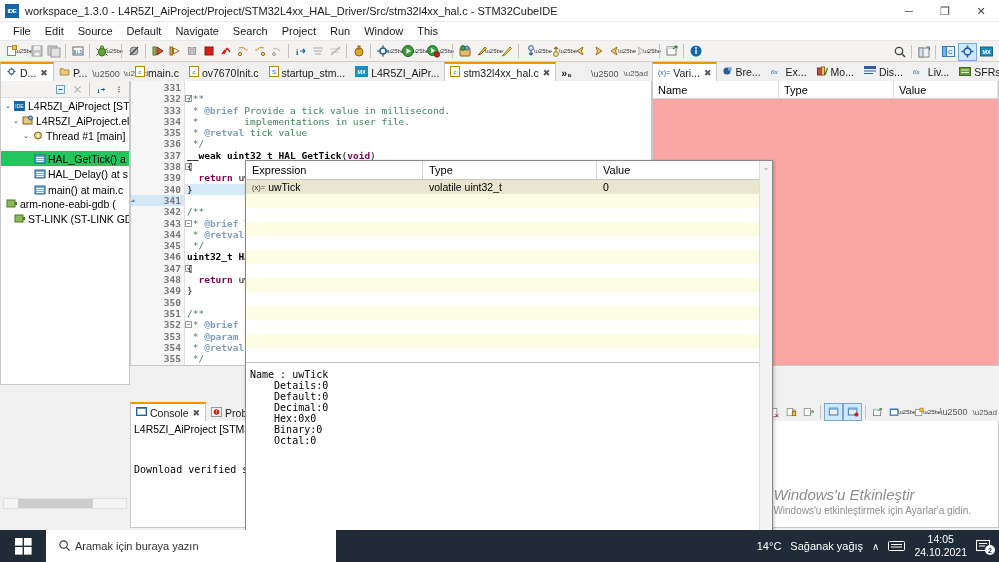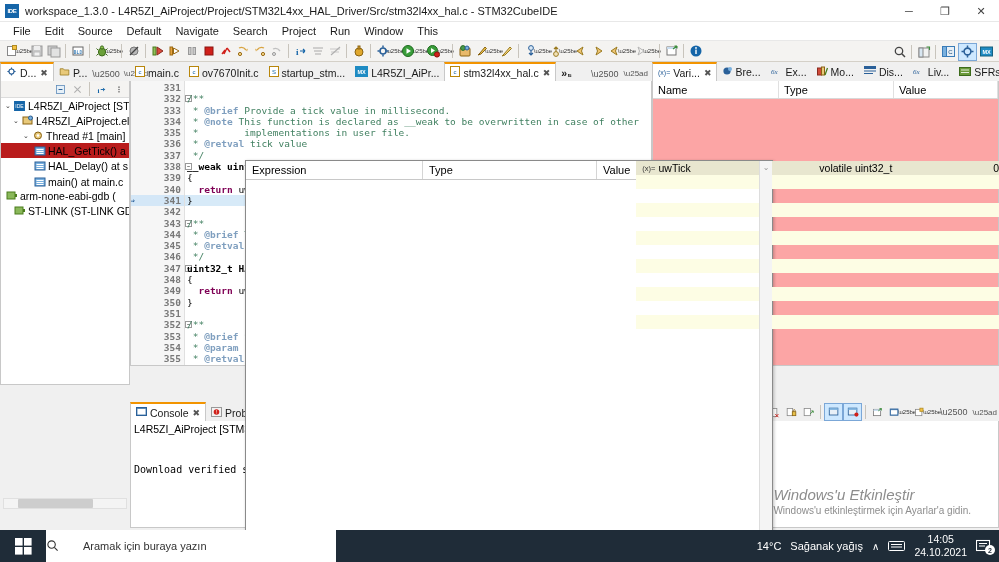--- a/index.html
+++ b/index.html
@@ -55,21 +55,21 @@
 
   
   #debug-view { position:absolute; left:0; top:0; width:130px; bottom:143px; }
   #debug-tabs { display:flex; align-items:flex-end; height:19px; }
   #debug-body { position:absolute; top:19px; left:0; right:0; bottom:0; background:#fff;
                 border:1px solid #c8c8c8; border-top:none; overflow:hidden; }
   #debug-toolbar { height:17px; background:#f4f3f1; border-bottom:1px solid #dcdcdc;
                    display:flex; align-items:center; justify-content:flex-end; padding-right:2px; }
   .tree-row { display:flex; align-items:center; height:15px; font-size:10.5px; white-space:nowrap;
               padding-left:2px; }
-  .tree-row.sel { background:#b91c1c; }
+  .tree-row.sel { background:#22c55e;margin-top:8px; }
   .twisty { width:10px; font-size:7px; color:#333; display:flex; align-items:center;
             justify-content:center; flex:none; }
   .tnode-ico { width:13px; height:12px; flex:none; margin-right:2px; display:flex;
                align-items:center; justify-content:center; }
 
   
   #editor-view { position:absolute; left:130px; top:0; right:347px; bottom:162px; }
   #editor-tabs { height:19px; display:flex; align-items:flex-end; }
   #editor-body { position:absolute; top:19px; left:0; right:0; bottom:0; background:#fff;
                  border:1px solid #c8c8c8; border-top:none; display:flex; overflow:hidden; }
@@ -104,21 +104,21 @@
                      align-items:center; }
   #console-body { position:absolute; top:19px; left:0; right:0; bottom:0; background:#fff;
                   border:1px solid #c8c8c8; border-top:none; overflow:hidden; }
   #console-sub { font-size:10.5px; padding:2px 3px; white-space:nowrap; }
   #console-text { font-family:"DejaVu Sans Mono", monospace; font-size:10px; padding:3px;
                   white-space:pre; }
 
   
   #popup { position:absolute; left:245px; top:160px; width:528px; height:396px;
            background:#fff; border:1px solid #8a8a8a; box-shadow:1px 1px 3px rgba(0,0,0,.25);
-           z-index:50; display:flex; flex-direction:row; }
+           z-index:50; display:flex; flex-direction:column; }
   #popup-head { height:19px; display:flex; background:#fff; border-bottom:1px solid #c8c8c8;
                 font-size:11px; flex:none; }
   #popup-head .th { border-right:1px solid #d5d5d5; padding:3px 6px; }
   #popup-rows { flex:none; }
   .prow { height:14px; display:flex; font-size:10.5px; align-items:center; }
   .prow.sel { background:#e8e6cf; }
   .prow.empty { background:#fdfde4; }
   .pcell { padding-left:6px; white-space:nowrap; overflow:hidden; }
   .vico { font-size:7.5px; color:#333; margin-right:3px; }
   #popup-detail { flex:1; background:#fff; font-family:"DejaVu Sans Mono", monospace;
@@ -136,21 +136,21 @@
   #watermark { position:absolute; right:28px; bottom:46px; text-align:left; z-index:5;
                pointer-events:none; }
   #wm1 { font-size:15px; color:#8d8d8d;font-style:italic; }
   #wm2 { font-size:10px; color:#8d8d8d; margin-top:2px; }
 
   
   #taskbar { position:absolute; left:0; bottom:0; width:999px; height:32px;
              background:#1f2c38; display:flex; align-items:center; z-index:100; }
   #start { width:46px; height:32px; display:flex; align-items:center; justify-content:center; }
   #tb-search { flex:none; width:290px; height:32px; background:#fff; display:flex;
-               align-items:center; gap:24px; padding-left:0; }
+               align-items:center; gap:4px; padding-left:12px; }
   #tb-search-text { font-size:11px; color:#333; }
   #tray { margin-left:auto; display:flex; align-items:center; gap:9px; padding-right:7px;
           color:#fff; font-size:11px; }
   #clock { text-align:center; line-height:1.25; font-size:10.5px; }
   .tray-ico { display:flex; align-items:center; }
   #notif-badge { position:relative; }
   #notif-count { position:absolute; right:-3px; bottom:-2px; background:#fff; color:#1f2c38;
                  font-size:7px; border-radius:50%; width:10px; height:10px; display:flex;
                  align-items:center; justify-content:center; font-weight:bold; }
 </style>
@@ -650,21 +650,20 @@
           <div class="gl">352<span style="position: absolute; right: -8px; top: 2px; width: 7px; height: 7px; border: 1px solid rgb(153, 153, 153); background: rgb(255, 255, 255); font-size: 5px; line-height: 5px; text-align: center; color: rgb(51, 51, 51);">−</span></div>
           <div class="gl">353</div>
           <div class="gl">354</div>
           <div class="gl">355</div>
           <div class="gl">356</div>
         </div>
       <div id="code">
           <div class="cl"> </div>
           <div class="cl"><span class="cmt">/**</span></div>
           <div class="cl"><span class="cmt"> * <span class="dockw">@brief</span> Provide a tick value in millisecond.</span></div>
-          <div class="cl"><span class="cmt"> * <span class="dockw">@note</span> This function is declared as __weak to be overwritten in case of other</span></div>
           <div class="cl"><span class="cmt"> *        implementations in user file.</span></div>
           <div class="cl"><span class="cmt"> * <span class="dockw">@retval</span> tick value</span></div>
           <div class="cl"><span class="cmt"> */</span></div>
           <div class="cl"><span class="typ">__weak</span> <span class="typ">uint32_t</span> <span class="fn">HAL_GetTick</span>(<span class="kw">void</span>)</div>
           <div class="cl">{</div>
           <div class="cl">  <span class="kw">return</span> uwTick;</div>
           <div class="cl hl">}</div>
           <div class="cl"> </div>
           <div class="cl"><span class="cmt">/**</span></div>
           <div class="cl"><span class="cmt"> * <span class="dockw">@brief</span> This</span></div>
@@ -869,20 +868,27 @@
     <div class="prow"></div>
     <div class="prow empty"></div>
     <div class="prow"></div>
     <div class="prow empty"></div>
     <div class="prow"></div>
     <div class="prow empty"></div>
     <div class="prow"></div>
     <div class="prow empty"></div>
     <div class="prow"></div>
   </div>
+  <div id="popup-detail">Name : uwTick
+    Details:0
+    Default:0
+    Decimal:0
+    Hex:0x0
+    Binary:0
+    Octal:0</div>
   <div id="popup-vscroll">
     <div class="sarrow" style="margin-top:2px;">⌄</div>
   </div>
   <div id="popup-hscroll">
     <span>‹</span>
     <span>›</span>
   </div>
 </div>
 
 <div id="watermark">

